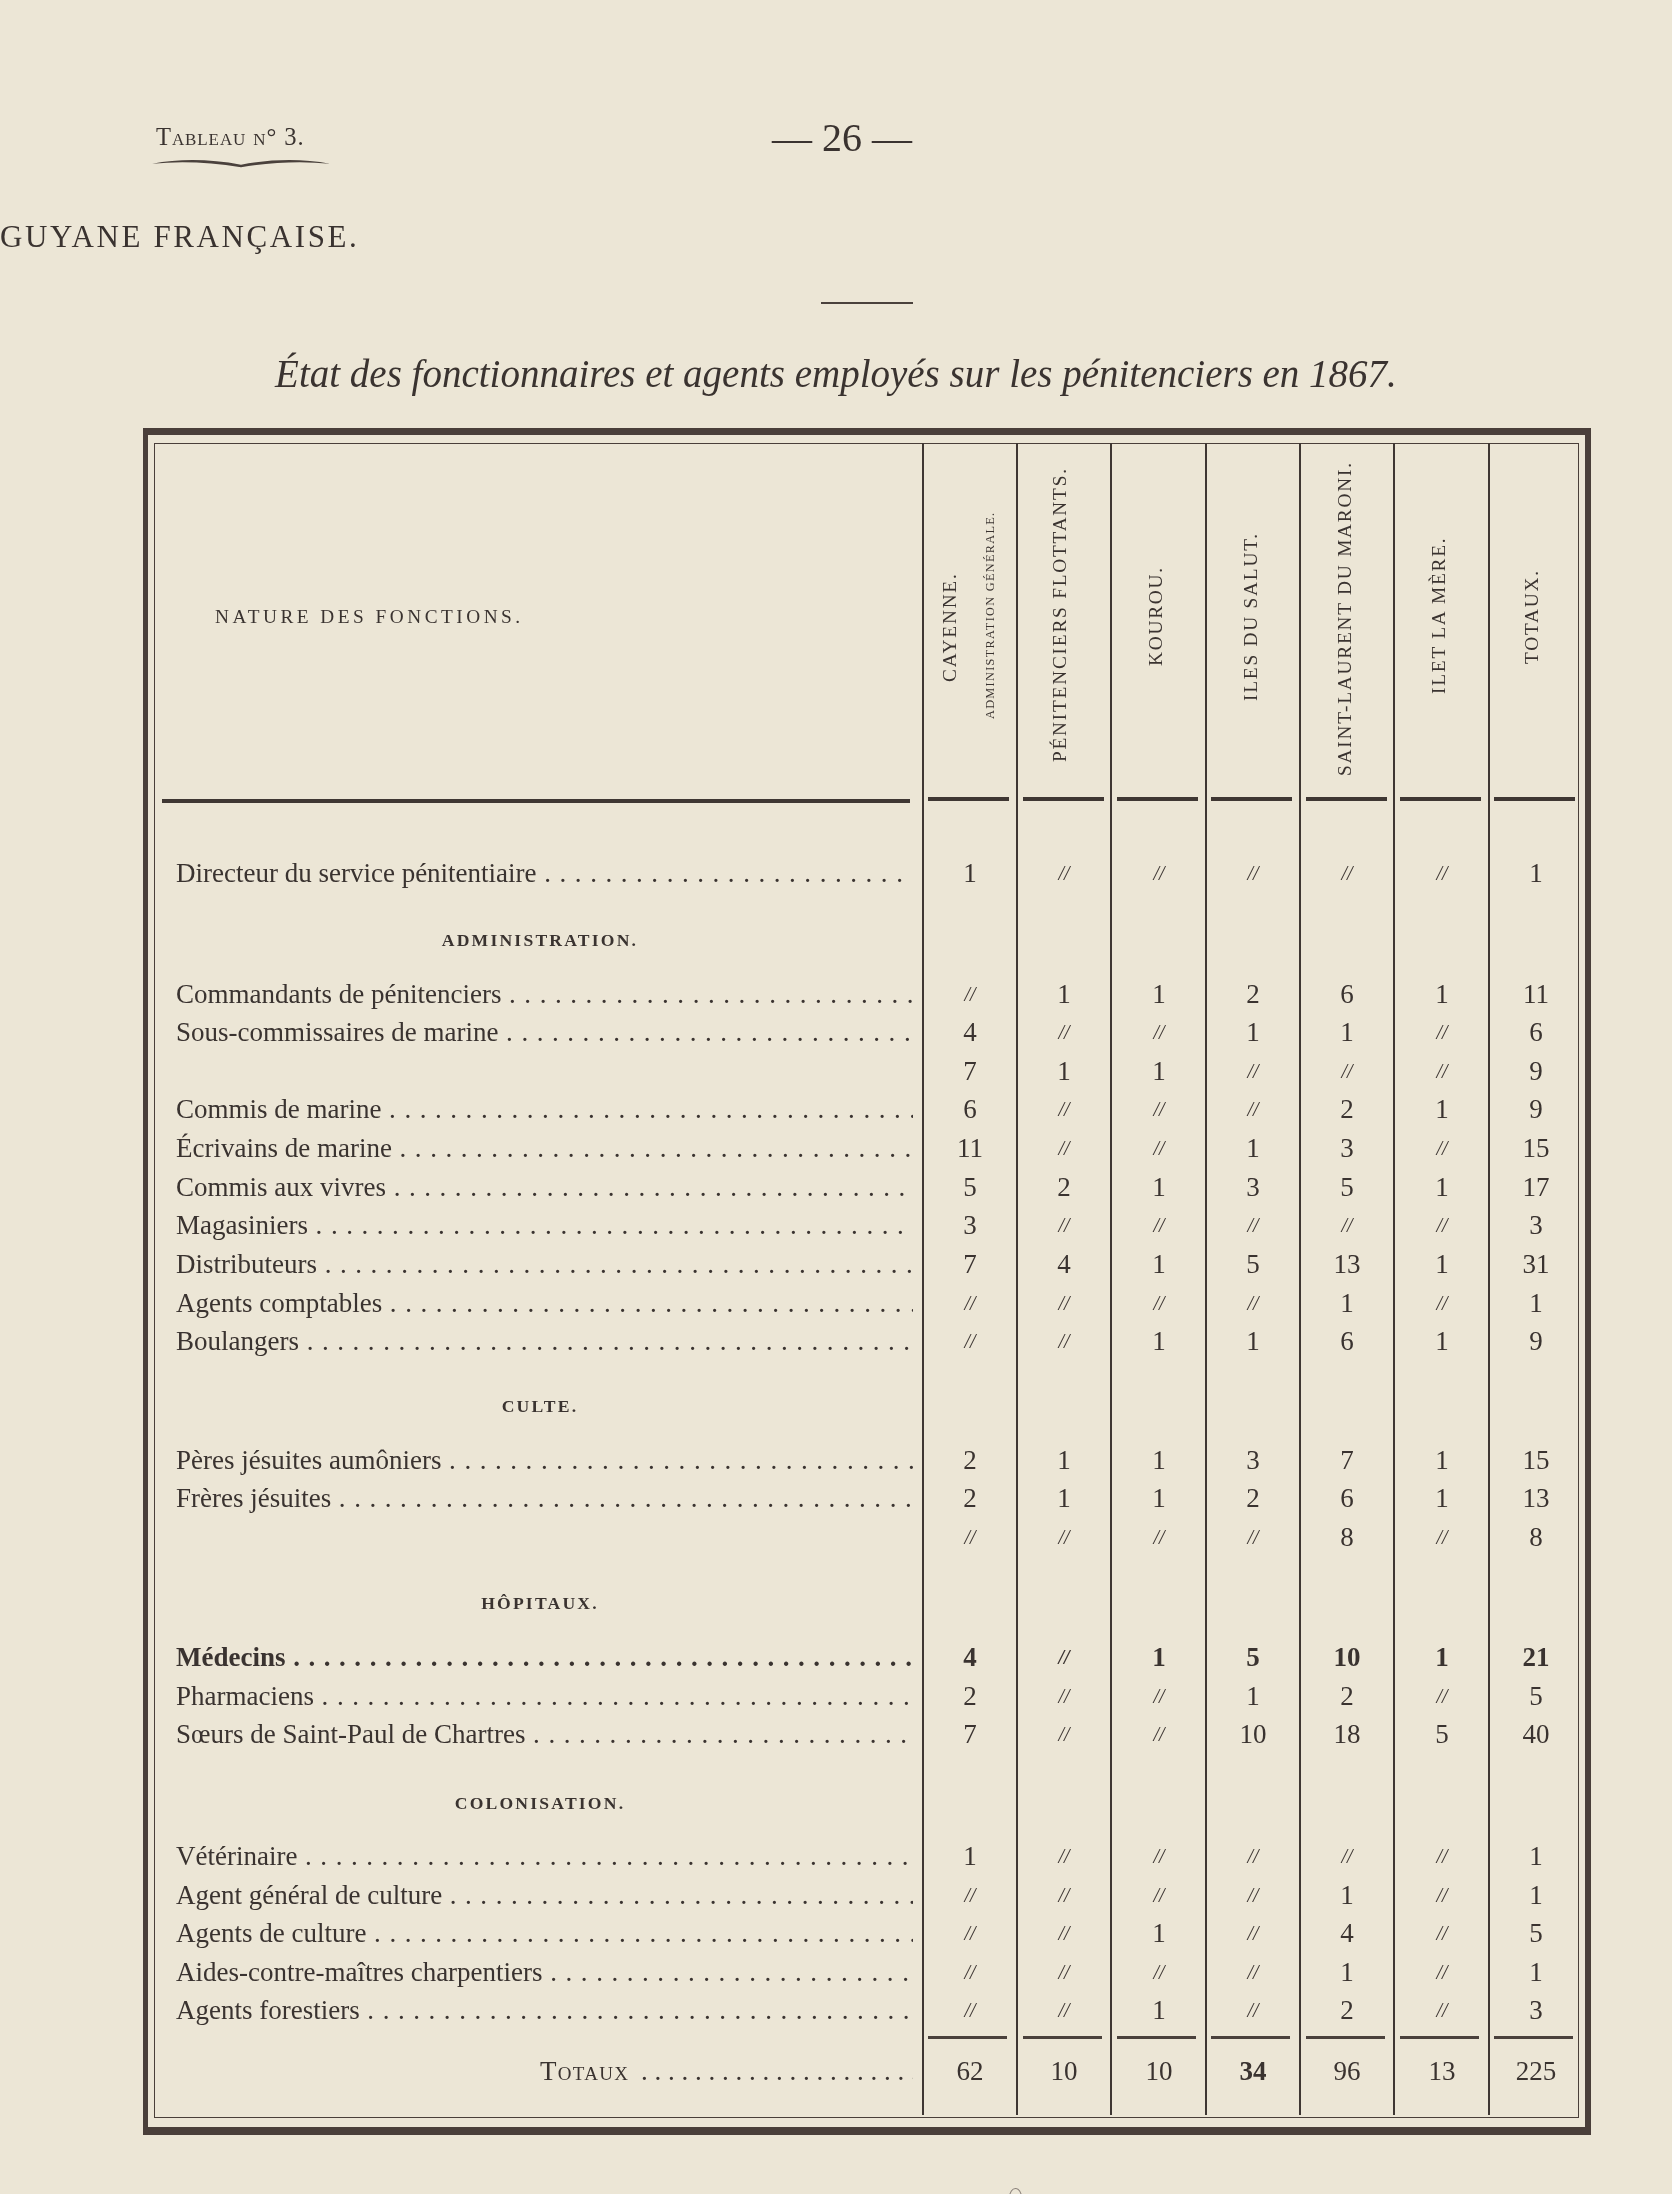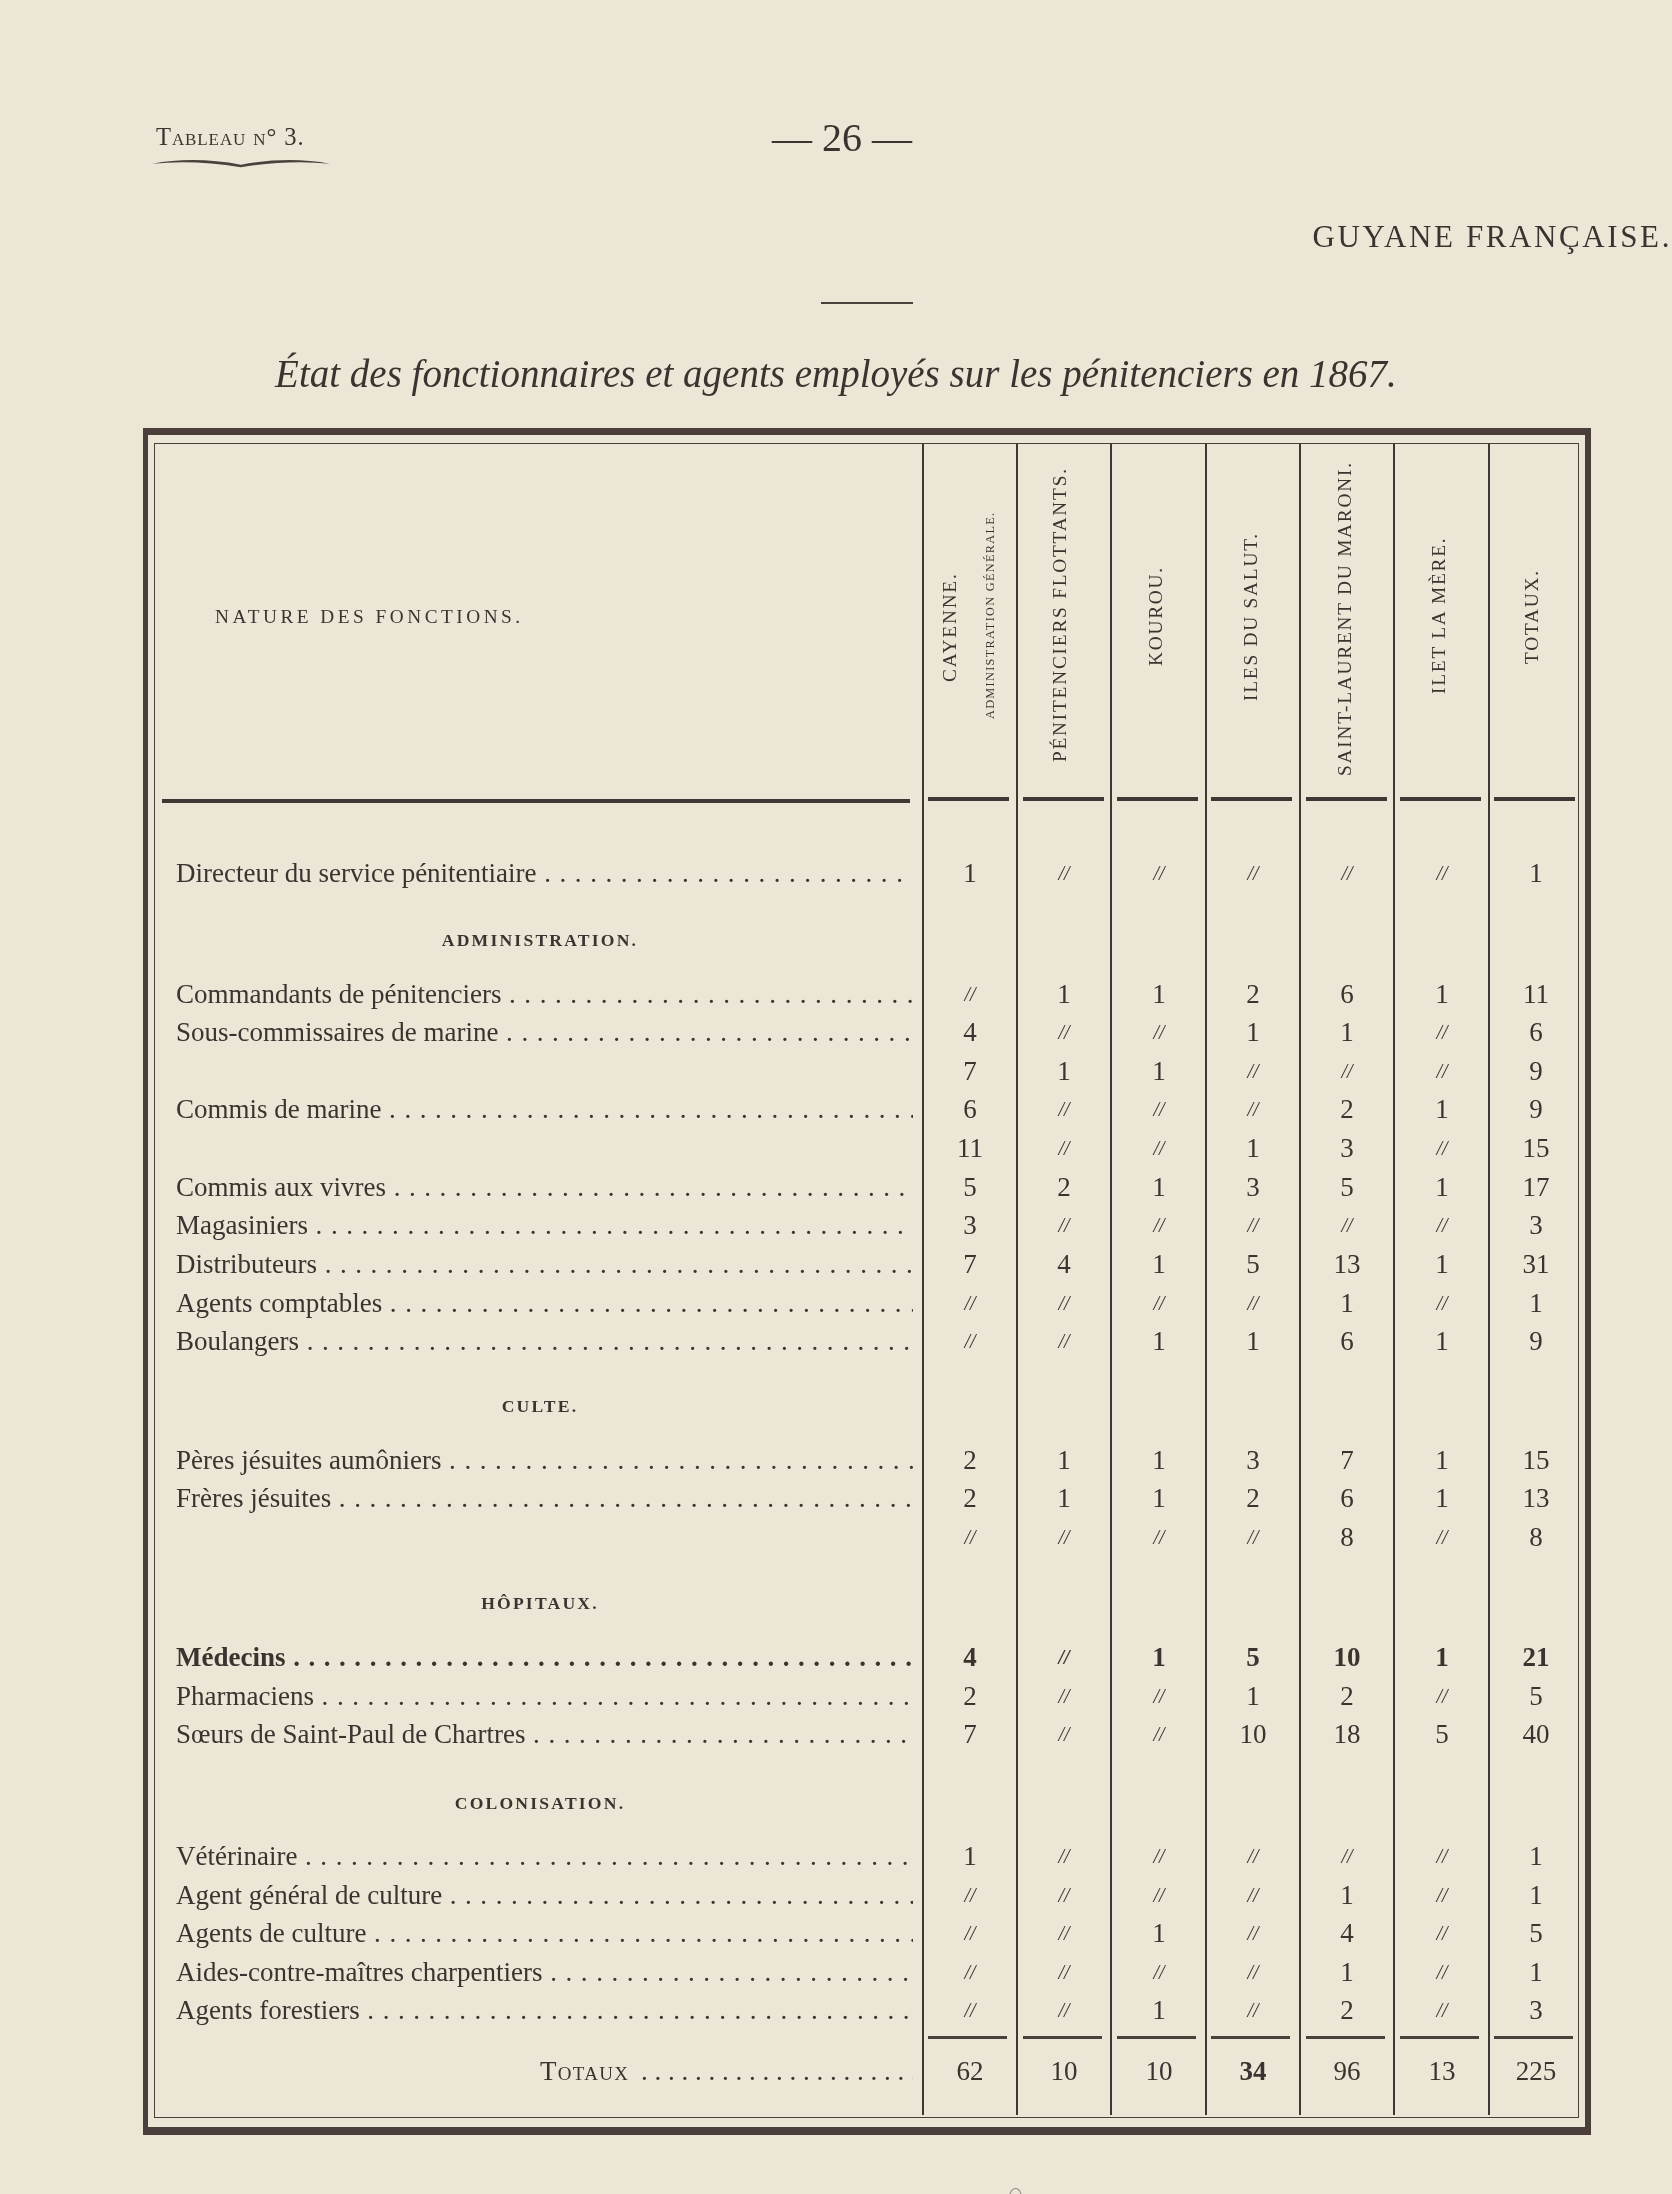--- a/index.html
+++ b/index.html
@@ -6,21 +6,21 @@
   body {
     width:1672px; height:2314px; position:relative; overflow:hidden;
     background:#ece6d6;
     font-family:"Liberation Serif","DejaVu Serif",serif;
     color:#3a3330;
   }
   .abs { position:absolute; }
   .tableau-label { left:156px; top:123px; font-size:24.6px; letter-spacing:0.9px; font-variant:small-caps; }
   .tableau-swash { left:149px; top:156px; width:184px; height:13px; }
   .page-number { left:772px; top:114px; font-size:40px; }
-  .main-title { left:0; width:1672px; top:219px; text-align:right; font-size:31px; letter-spacing:2.6px; }
+  .main-title { left:0; width:1672px; top:219px; text-align:left; font-size:31px; letter-spacing:2.6px; }
   .title-rule { left:821px; top:302px; width:92px; height:1.8px; background:#4a413c; }
   .subtitle { left:0; width:1672px; top:351px; text-align:center; font-size:39px; font-style:italic; }
 
   .table-frame {
     left:143px; top:428px; width:1448px; height:1707px;
     border-top:7px solid #4a3f3a; border-bottom:8px solid #4a3f3a;
     border-left:5.3px solid #4a3f3a; border-right:6.1px solid #4a3f3a;
     box-sizing:border-box;
   }
   .table-inner {
@@ -135,20 +135,21 @@
       <span class="label">Commis de marine</span>
       <span class="cell" style="left: 926px;">6</span>
       <span class="cell dash" style="left: 1020px;">//</span>
       <span class="cell dash" style="left: 1115px;">//</span>
       <span class="cell dash" style="left: 1209px;">//</span>
       <span class="cell" style="left: 1303px;">2</span>
       <span class="cell" style="left: 1398px;">1</span>
       <span class="cell" style="left: 1492px;">9</span>
     </div>
     <div class="row" style="top: 1133px;">
+      <span class="label">Écrivains de marine</span>
       <span class="cell" style="left: 926px;">11</span>
       <span class="cell dash" style="left: 1020px;">//</span>
       <span class="cell dash" style="left: 1115px;">//</span>
       <span class="cell" style="left: 1209px;">1</span>
       <span class="cell" style="left: 1303px;">3</span>
       <span class="cell dash" style="left: 1398px;">//</span>
       <span class="cell" style="left: 1492px;">15</span>
     </div>
     <div class="row" style="top: 1172px;">
       <span class="label">Commis aux vivres</span>

